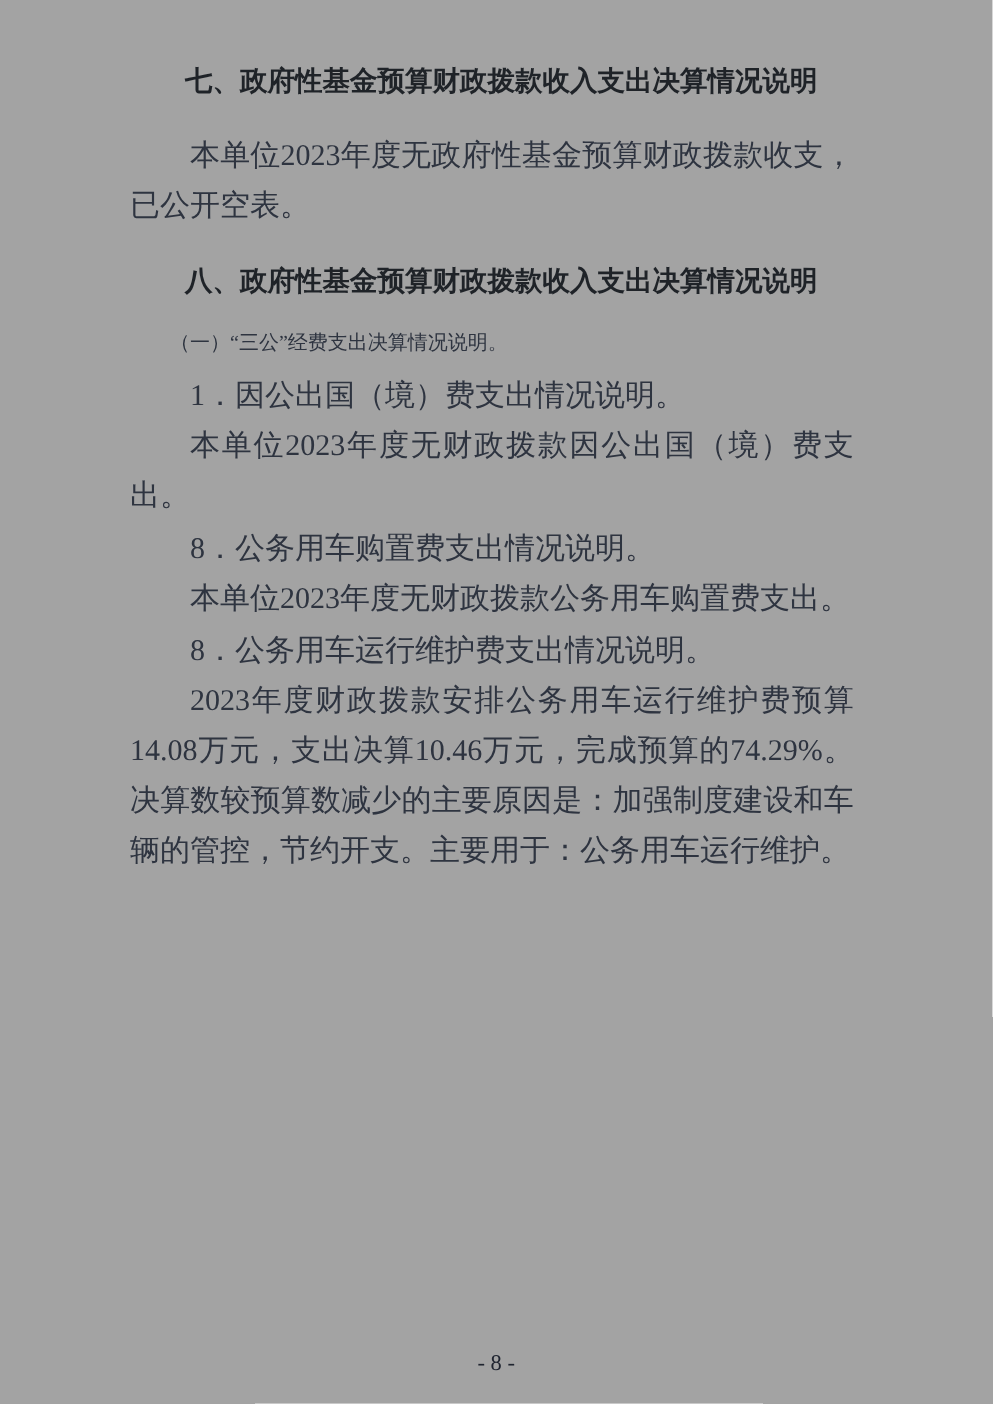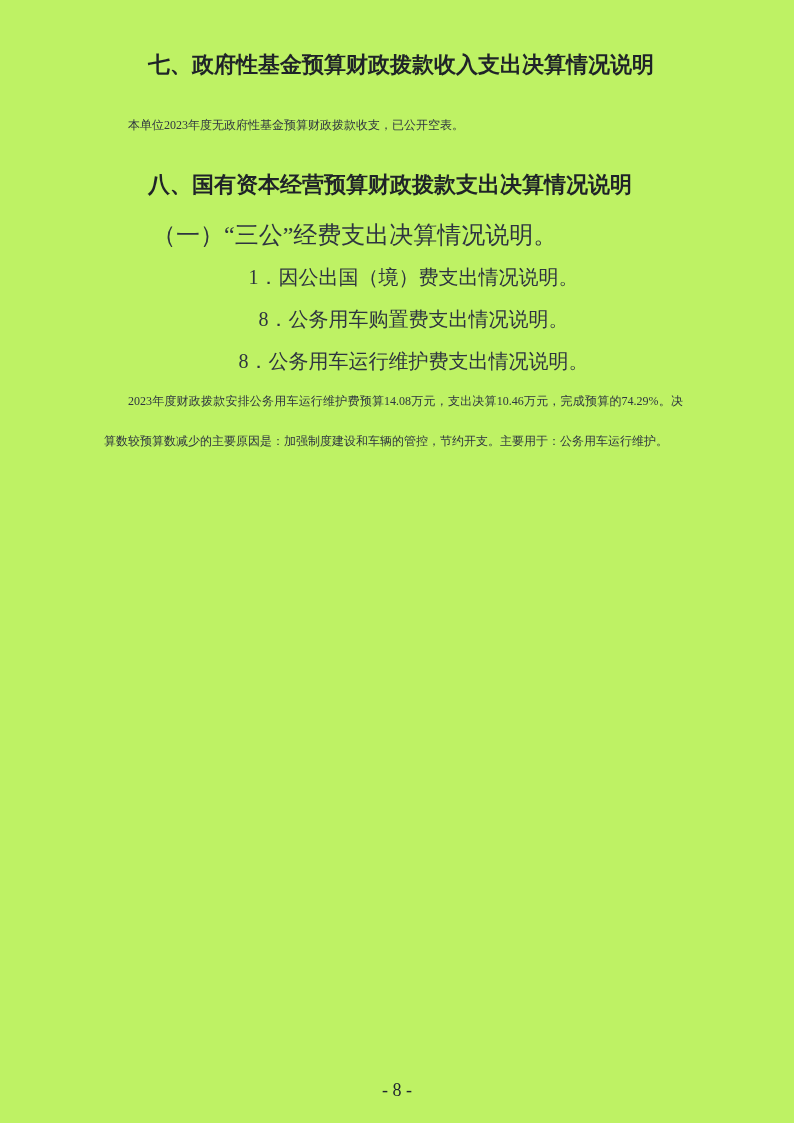--- a/index.html
+++ b/index.html
@@ -5,65 +5,64 @@
   html, body {
     margin: 0;
     padding: 0;
     background: #ffffff;
   }
   .page {
     position: relative;
     width: 794px;
     height: 1123px;
     box-sizing: border-box;
-    background: #bef264;
+    background: #a3a3a3;
     padding: 45px 111px 0 104px;
     overflow: hidden;
     font-family: "Liberation Serif", "DejaVu Serif", serif;
     color: #2e3440;
   }
   .section-heading {
     margin: 20px 0 0 0;
     font-family: "Liberation Sans", "DejaVu Sans", sans-serif;
     font-weight: 700;
     font-size: 22px;
     line-height: 40px;
     color: #1f2328;
     text-indent: 2em;
     text-align: justify;
   }
   .section-heading.first {
     margin-top: 0;
   }
   .body-para {
     margin: 20px 0 0 0;
-    font-size: 12px;
+    font-size: 24px;
     line-height: 40px;
     text-indent: 2em;
     text-align: justify;
     text-justify: inter-character;
     color: #2e3440;
   }
   .body-para.tight {
     margin-top: 0;
   }
   .sub-heading {
     margin: 10px 0 0 0;
-    font-size: 24px;
+    font-size: 16px;
     line-height: 40px;
     text-indent: 2em;
     color: #2e3440;
   }
   .list-heading {
     margin: 2px 0 0 0;
-    font-size: 20px;
+    font-size: 24px;
     line-height: 40px;
     text-indent: 2em;
     color: #2e3440;
-    text-align: center;
   }
   .para-3gong {
     margin-top: 4px;
   }
   .para-18 {
     margin-top: 18px;
   }
   .page-footer {
     position: absolute;
     top: 1078px;
@@ -78,32 +77,34 @@
 </style>
 </head>
 <body>
 
 <div class="page">
 
   <h2 class="section-heading first">七、政府性基金预算财政拨款收入支出决算情况说明</h2>
 
   <p class="body-para">本单位2023年度无政府性基金预算财政拨款收支，已公开空表。</p>
 
-  <h2 class="section-heading">八、国有资本经营预算财政拨款支出决算情况说明</h2>
+  <h2 class="section-heading">八、政府性基金预算财政拨款收入支出决算情况说明</h2>
 
 
 
   <p class="sub-heading">（一）“三公”经费支出决算情况说明。</p>
 
 
   <p class="list-heading">1．因公出国（境）费支出情况说明。</p>
 
+  <p class="body-para tight">本单位2023年度无财政拨款因公出国（境）费支出。</p>
 
   <p class="list-heading">8．公务用车购置费支出情况说明。</p>
 
+  <p class="body-para tight">本单位2023年度无财政拨款公务用车购置费支出。</p>
 
   <p class="list-heading">8．公务用车运行维护费支出情况说明。</p>
 
   <p class="body-para tight">2023年度财政拨款安排公务用车运行维护费预算14.08万元，支出决算10.46万元，完成预算的74.29%。决算数较预算数减少的主要原因是：加强制度建设和车辆的管控，节约开支。主要用于：公务用车运行维护。</p>
 
   <div class="page-footer">- 8 -</div>
 
 </div>
 
 </body></html>

